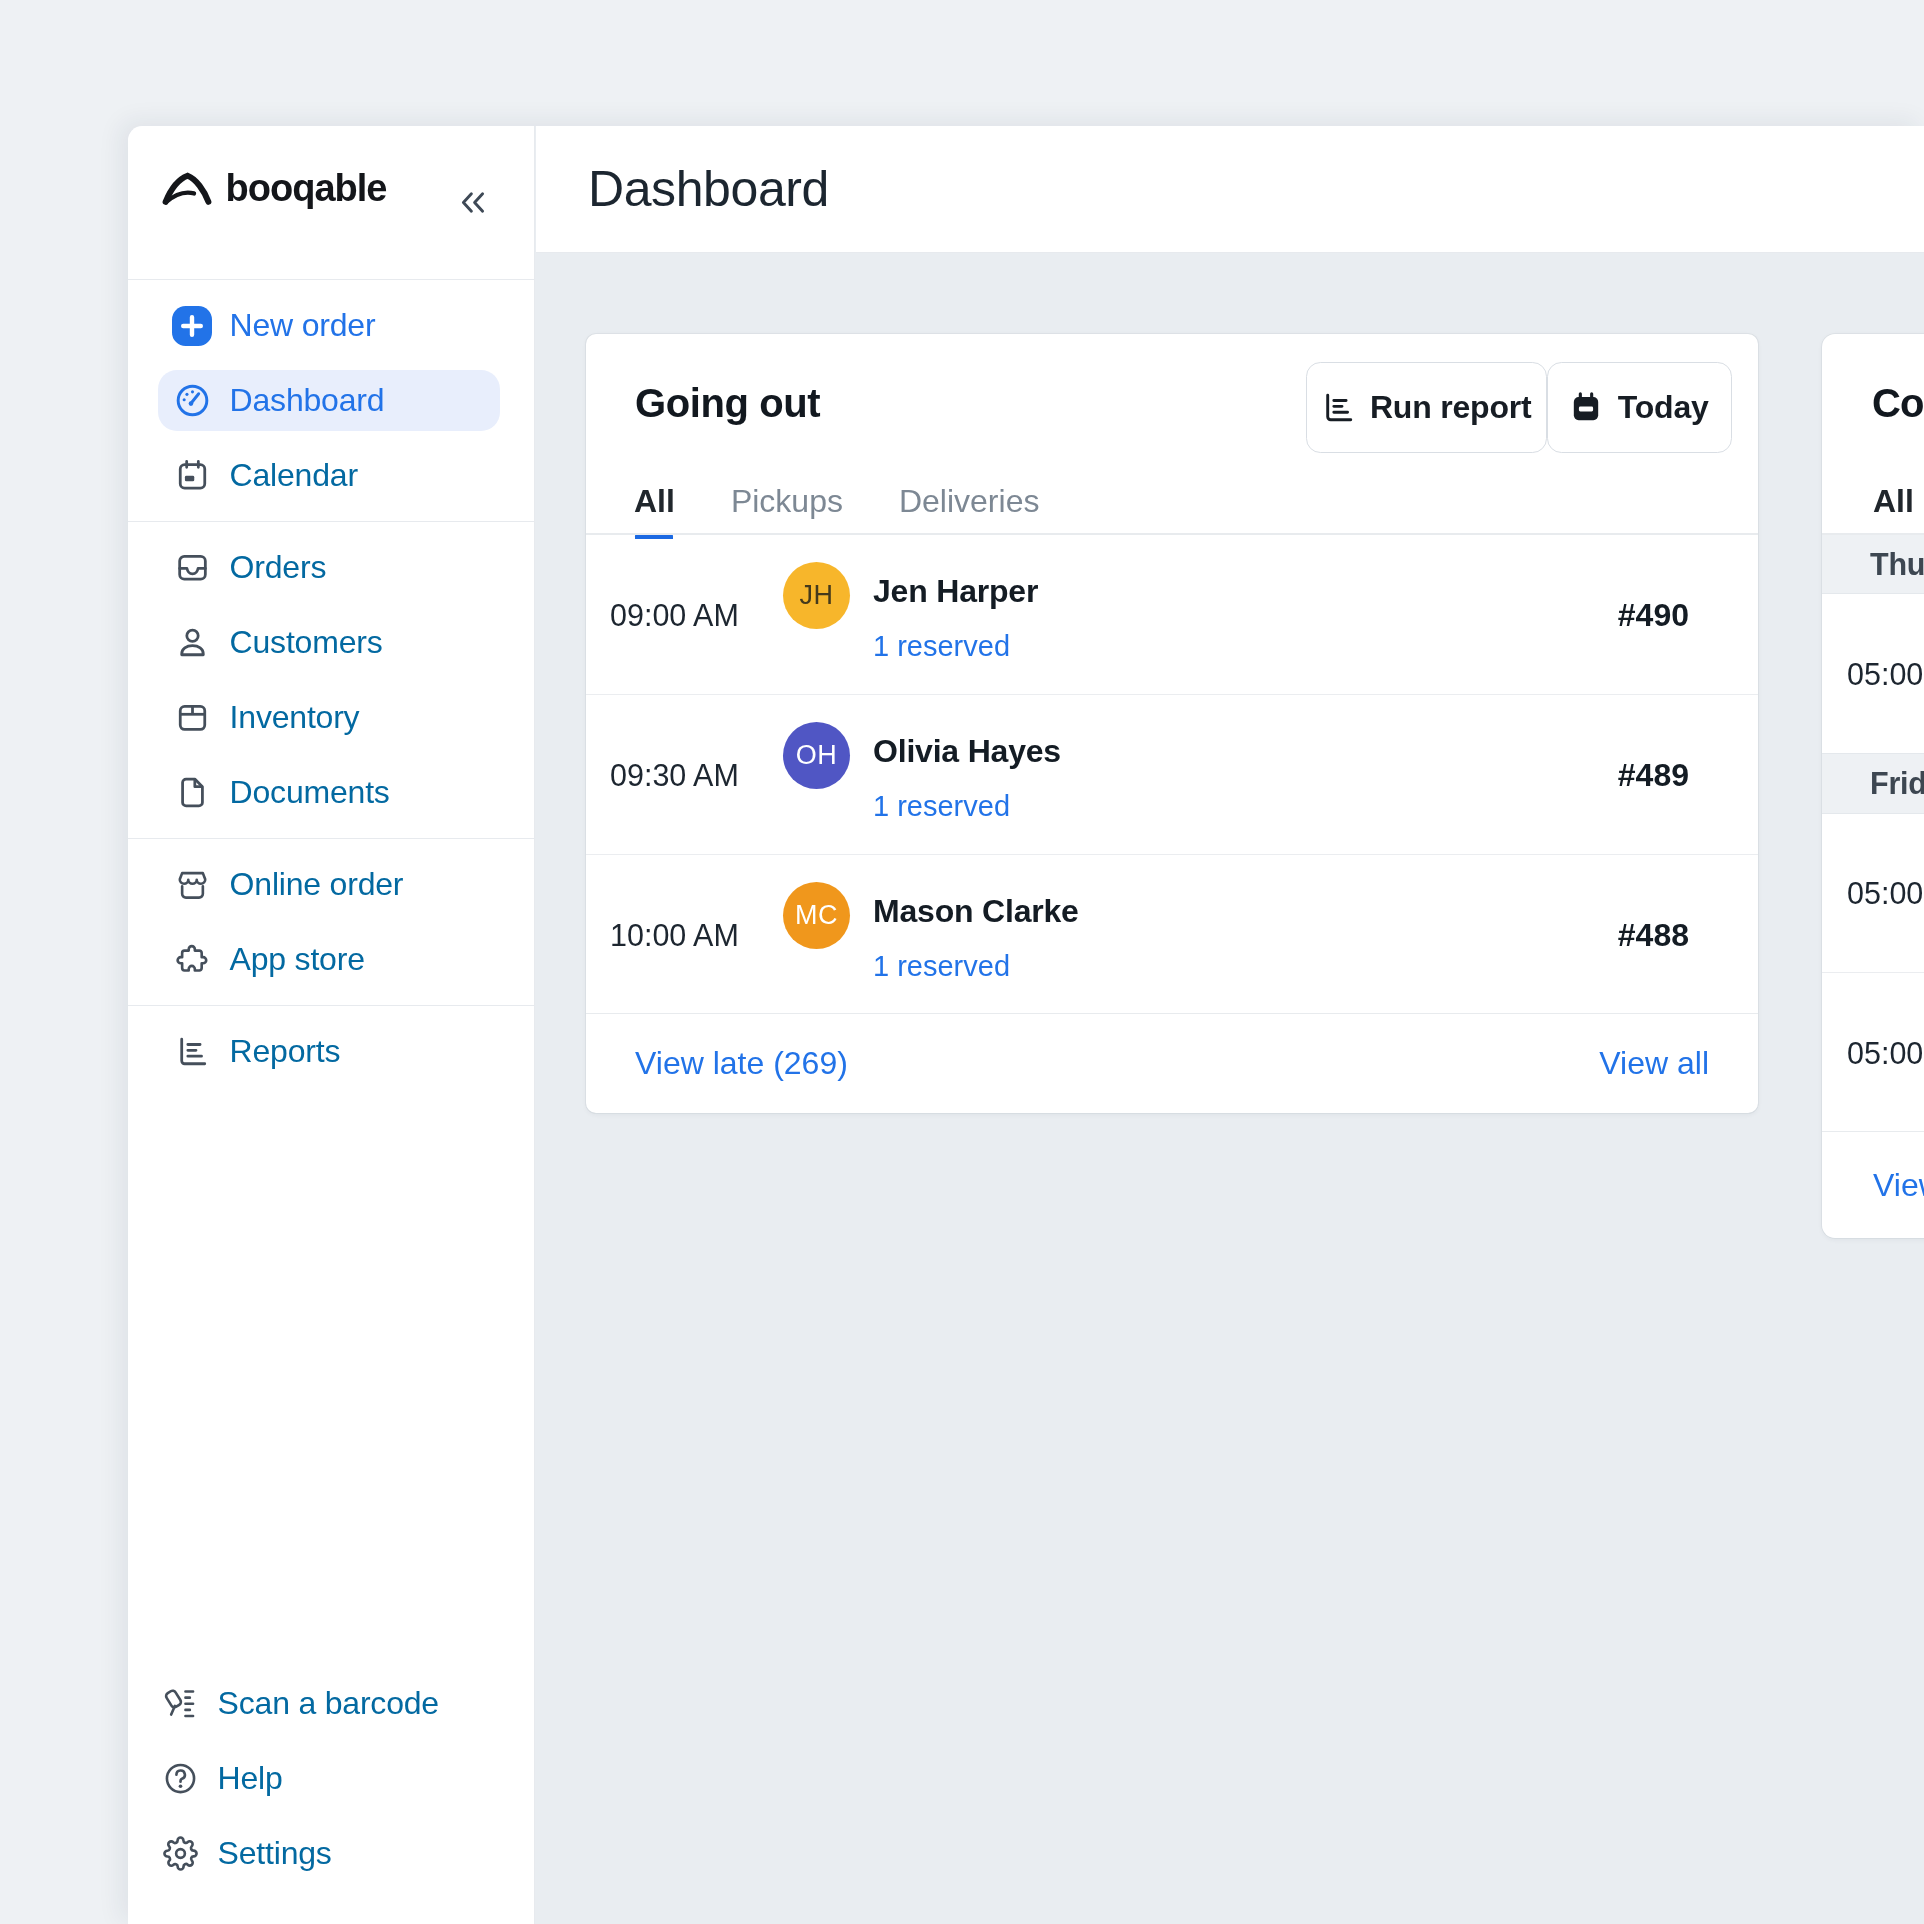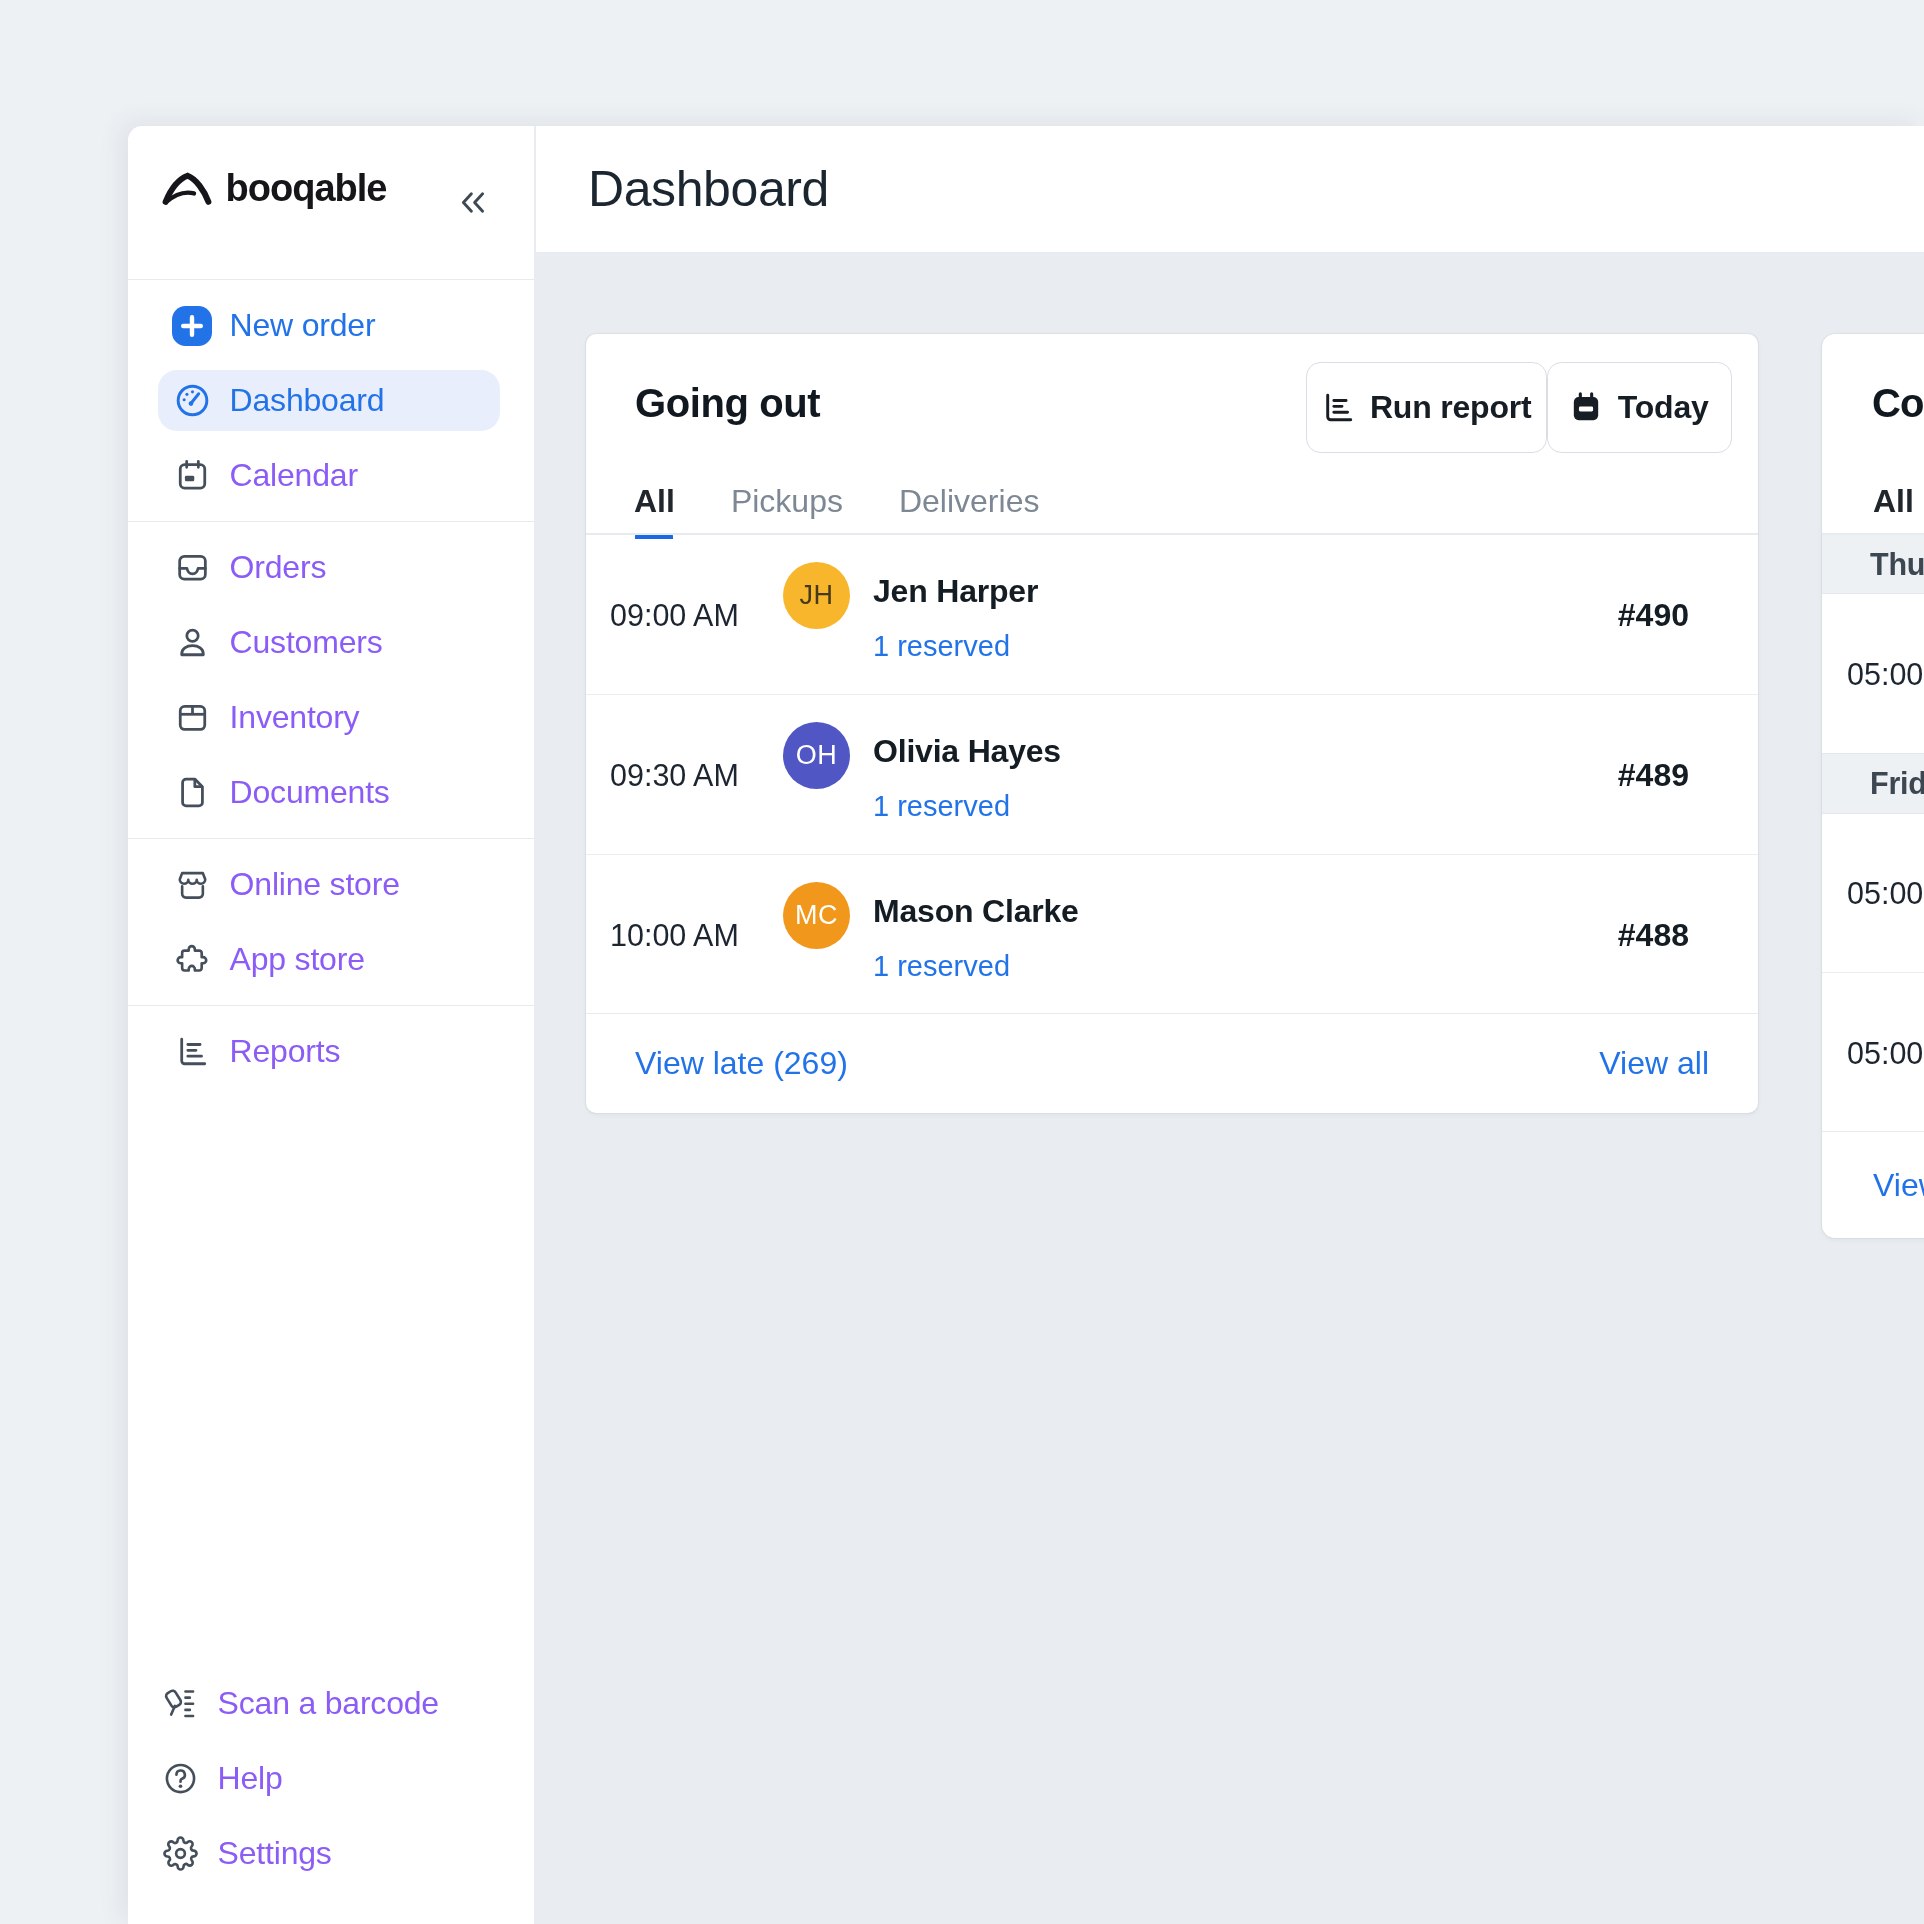--- a/index.html
+++ b/index.html
@@ -46,21 +46,21 @@
   .nav-item {
     position:relative; height:75px; display:flex; align-items:center;
     padding-left:32px; cursor:pointer;
   }
   .nav-item .icon-box {
     width:40px; height:40px; flex:0 0 40px;
     display:flex; align-items:center; justify-content:center;
   }
   .nav-item .label {
     margin-left:17.6px; font-size:32px; font-weight:500;
-    color:#8b5cf6; letter-spacing:-0.2px; white-space:nowrap;
+    color:#0369a1; letter-spacing:-0.2px; white-space:nowrap;
   }
   .nav-item.blue .label { color:#2273e8; }
   .nav-item.active { padding-left:0; }
   .nav-item.active .pill {
     position:absolute; left:18.4px; right:22.5px; top:7.2px; bottom:7.2px;
     background:#e8eefc; border-radius:19px;
   }
   .nav-item.active .icon-box, .nav-item.active .label { position:relative; z-index:1; }
   .nav-item.active .icon-box { margin-left:32px; }
   .plus-squircle {
@@ -260,21 +260,21 @@
   </nav>
 
   <nav class="nav-section">
     <div class="nav-item">
       <span class="icon-box">
         <svg width="35" height="35" viewBox="0 0 24 24">
           <path d="M3.3 8.4 L4.9 4.2 H19.1 L20.7 8.4 C20.9 10.1 19.5 11.5 17.8 11.5 C16.2 11.5 14.9 10.3 14.9 8.7 C14.9 10.3 13.6 11.5 12 11.5 C10.4 11.5 9.1 10.3 9.1 8.7 C9.1 10.3 7.8 11.5 6.2 11.5 C4.5 11.5 3.1 10.1 3.3 8.4 Z" fill="none" stroke="#454f5b" stroke-width="1.8" stroke-linejoin="round"></path>
           <path d="M4.9 13.2 V18.4 A2.6 2.6 0 0 0 7.5 21 H16.5 A2.6 2.6 0 0 0 19.1 18.4 V13.2" fill="none" stroke="#454f5b" stroke-width="1.8" stroke-linecap="round"></path>
         </svg>
       </span>
-      <span class="label">Online store</span>
+      <span class="label">Online order</span>
     </div>
     <div class="nav-item">
       <span class="icon-box">
         <svg width="35" height="35" viewBox="0 0 24 24">
           <path d="M9.4 4.9 A2.1 2.1 0 0 1 13.6 4.9 V5.9 H16.7 A1.6 1.6 0 0 1 18.3 7.5 V10.4 H19.3 A2.1 2.1 0 0 1 19.3 14.6 H18.3 V17.9 A1.6 1.6 0 0 1 16.7 19.5 H13.6 V18.5 A2.1 2.1 0 0 0 9.4 18.5 V19.5 H6.5 A1.6 1.6 0 0 1 4.9 17.9 V14.6 H3.9 A2.1 2.1 0 0 1 3.9 10.4 H4.9 V7.5 A1.6 1.6 0 0 1 6.5 5.9 H9.4 Z" fill="none" stroke="#454f5b" stroke-width="1.8" stroke-linejoin="round"></path>
         </svg>
       </span>
       <span class="label">App store</span>
     </div>
   </nav>

